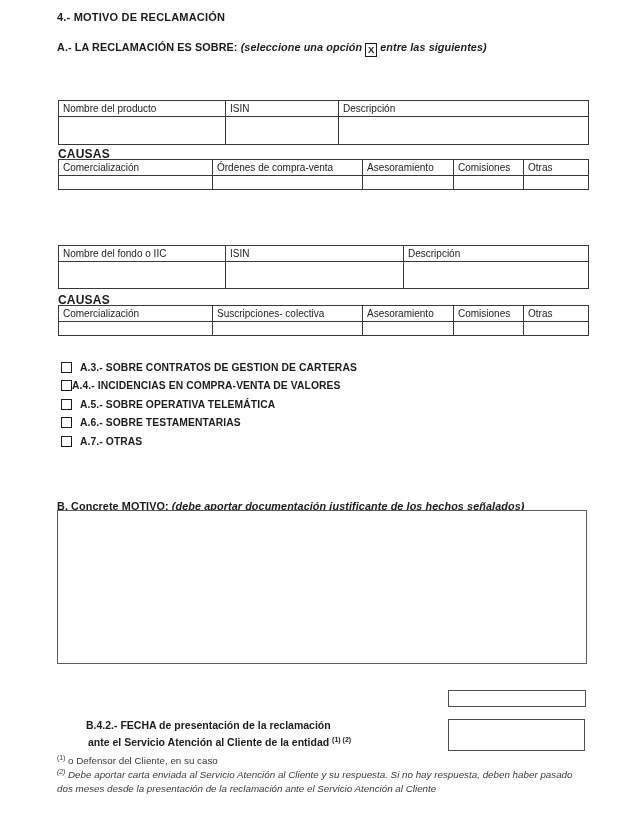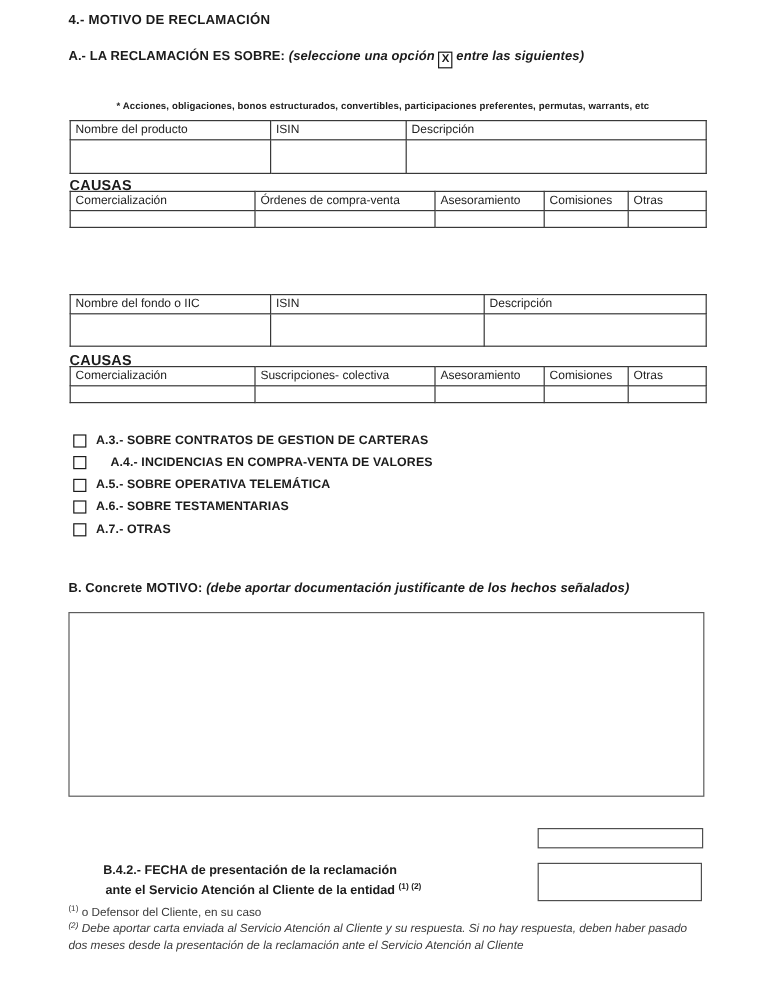--- a/index.html
+++ b/index.html
@@ -42,21 +42,20 @@
 <body>
 
 <div class="page">
 
   <div class="abs title" style="left:57px; top:11px;">4.- MOTIVO DE RECLAMACIÓN</div>
 
   <div class="abs" style="left:57px; top:37px; white-space:nowrap;">
     <span class="h">A.- LA RECLAMACIÓN ES SOBRE: </span><span class="h i">(seleccione una opción</span><span class="xbox">X</span><span class="h i">entre las siguientes)</span>
   </div>
 
-  <div class="abs note" style="left:97px; top:84px; white-space:nowrap;">* Acciones, obligaciones, bonos estructurados, convertibles, participaciones preferentes, permutas, warrants, etc</div>
 
   <table class="tbl abs" style="left:58px; top:100px;">
     <colgroup>
         <col style="width:167px;">
         <col style="width:113px;">
         <col style="width:250px;">
       </colgroup>
     <tbody>
         <tr>
       <td class="hd">Nombre del producto</td>
@@ -145,38 +144,38 @@
       <td class="in2"></td>
       <td class="in2"></td>
     </tr>
   </tbody>
     </table>
 
   <div class="abs optrow" style="left:61px; top:362px; gap:8px;">
     <span class="cb cb-sm"></span>
     <span class="lbl">A.3.- SOBRE CONTRATOS DE GESTION DE CARTERAS</span>
   </div>
-  <div class="abs optrow" style="left:61px; top:380px; gap:20px;">
+  <div class="abs optrow" style="left:61px; top:380px; gap:0;">
     <span class="cb cb-sm"></span>
     <span class="lbl">A.4.- INCIDENCIAS EN COMPRA-VENTA DE VALORES</span>
   </div>
   <div class="abs optrow" style="left:61px; top:399px; gap:8px;text-align:center;">
     <span class="cb cb-sm"></span>
     <span class="lbl">A.5.- SOBRE OPERATIVA TELEMÁTICA</span>
   </div>
   <div class="abs optrow" style="left:61px; top:417px; gap:8px;">
     <span class="cb cb-sm"></span>
     <span class="lbl">A.6.- SOBRE TESTAMENTARIAS</span>
   </div>
   <div class="abs optrow" style="left:61px; top:436px; gap:8px;">
     <span class="cb cb-sm"></span>
     <span class="lbl">A.7.- OTRAS</span>
   </div>
 
-  <div class="abs" style="left:57px; top:480px; white-space:nowrap;text-align:right;">
+  <div class="abs" style="left:57px; top:496px; white-space:nowrap;text-align:right;">
     <span class="h">B. Concrete MOTIVO: </span><span class="h i">(debe aportar documentación justificante de los hechos señalados)</span>
   </div>
 
   <div class="abs bigbox" style="left:57px; top:510px; width:530px; height:154px; font-size:10px; padding:3px 5px; box-sizing:border-box;"></div>
 
   <div class="abs inpbox" style="left:448px; top:690px; width:138px; height:17px; font-size:10px; padding:1px 4px;"></div>
 
   <div class="abs blabel" style="left:57px; top:719px; white-space:nowrap;padding-left:29px;">B.4.2.-  FECHA de presentación de la reclamación</div>
   <div class="abs" style="left:88px; top:732px; white-space:nowrap;">
     <span class="blabel">ante el Servicio Atención al Cliente de la entidad </span><span class="sup">(1) (2)</span>

